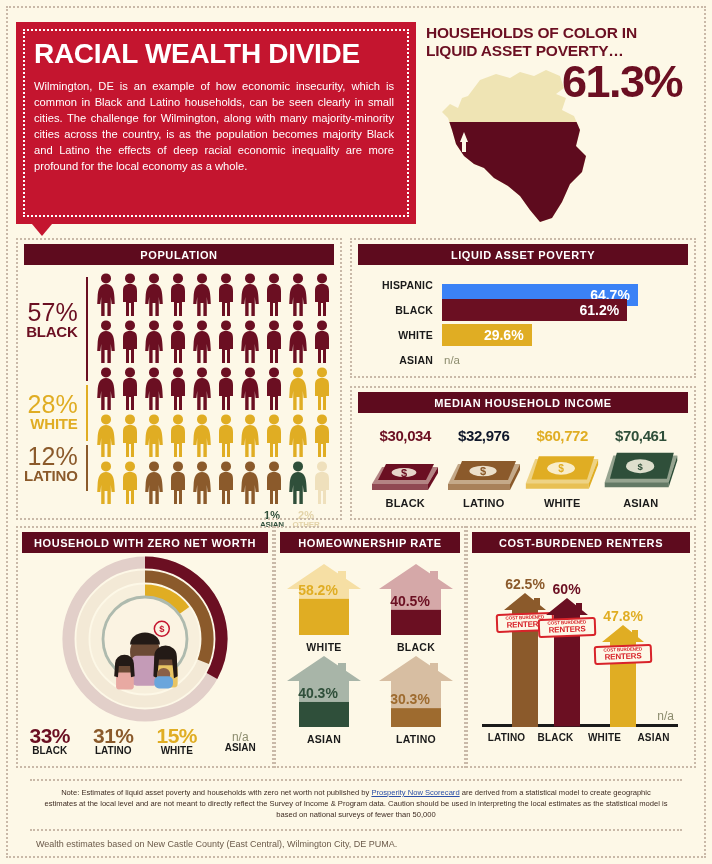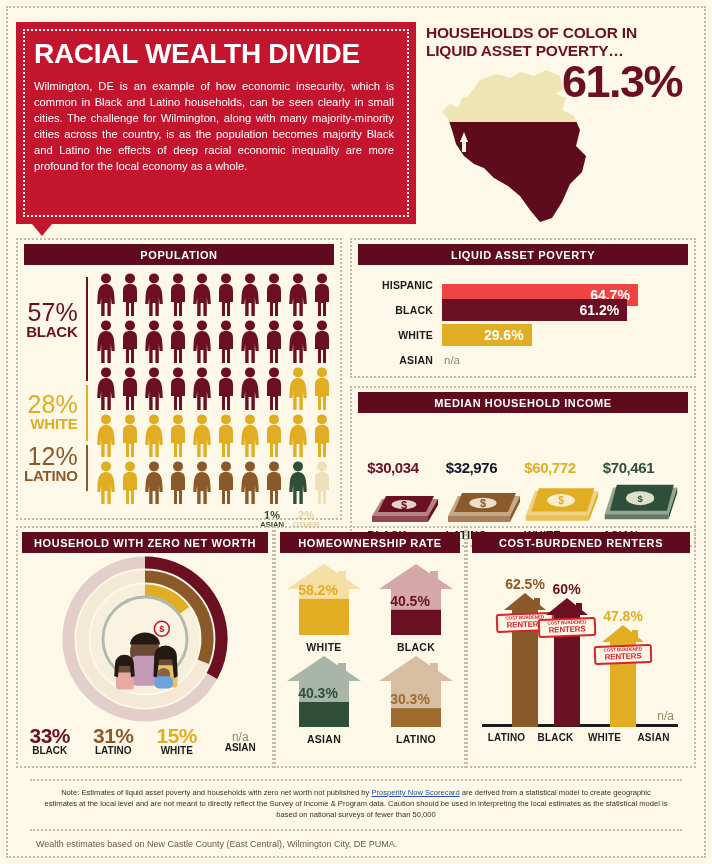--- a/index.html
+++ b/index.html
@@ -118,21 +118,21 @@
     align-items: center; justify-content: flex-end;
   }
   .lap-val {
     color: #fff; font-size: 14px; font-weight: bold; padding-right: 8px;
   }
   .lap-na { font-size: 11.5px; color: #8C8C6E; padding-left: 2px; }
 
   
   .mhi-body { display: flex; justify-content: space-around; align-items: flex-end;
               margin-top: 14px; padding: 0 8px; }
-  .mhi-item { width: 76px; margin-top: 32px; }
+  .mhi-item { text-align: center; width: 76px; }
   .mhi-val { font-size: 15px; font-weight: bold; letter-spacing: -0.4px; }
   .mhi-money { margin: 4px 0 3px 0; height: 46px; display: flex; align-items: flex-end; justify-content: center; }
   .mhi-name { font-size: 11px; font-weight: bold; color: #1A1A1A; letter-spacing: 0.2px; }
 
   
   .row3 { display: flex; gap: 0; padding: 6px 8px 0 8px; height: 248px; }
   .znw-panel { width: 258px; position: relative; padding: 6px 6px 6px 6px; }
   .hor-panel { width: 192px; position: relative; padding: 6px 6px 6px 6px; }
   .cbr-panel { flex: 1; position: relative; padding: 6px 6px 6px 6px; }
 
@@ -456,21 +456,21 @@
     </div>
 
     <div class="right-col">
 
       <div class="panel lap-panel">
         <div class="panel-frame"></div>
         <div class="sec-bar">LIQUID ASSET POVERTY</div>
         <div class="lap-rows" id="lap-rows">
             <div class="lap-row">
               <div class="lap-lab">HISPANIC</div>
-              <div class="lap-bar" style="width: 195.849px; background: #ef4444; margin-top: 20px;">
+              <div class="lap-bar" style="width: 195.849px; background: #3b82f6; margin-top: 20px;">
                 <span class="lap-val">64.7%</span>
               </div>
             </div>
             <div class="lap-row">
               <div class="lap-lab">BLACK</div>
               <div class="lap-bar" style="width: 185.254px; background: rgb(107, 15, 34);">
                 <span class="lap-val">61.2%</span>
               </div>
             </div>
             <div class="lap-row">

